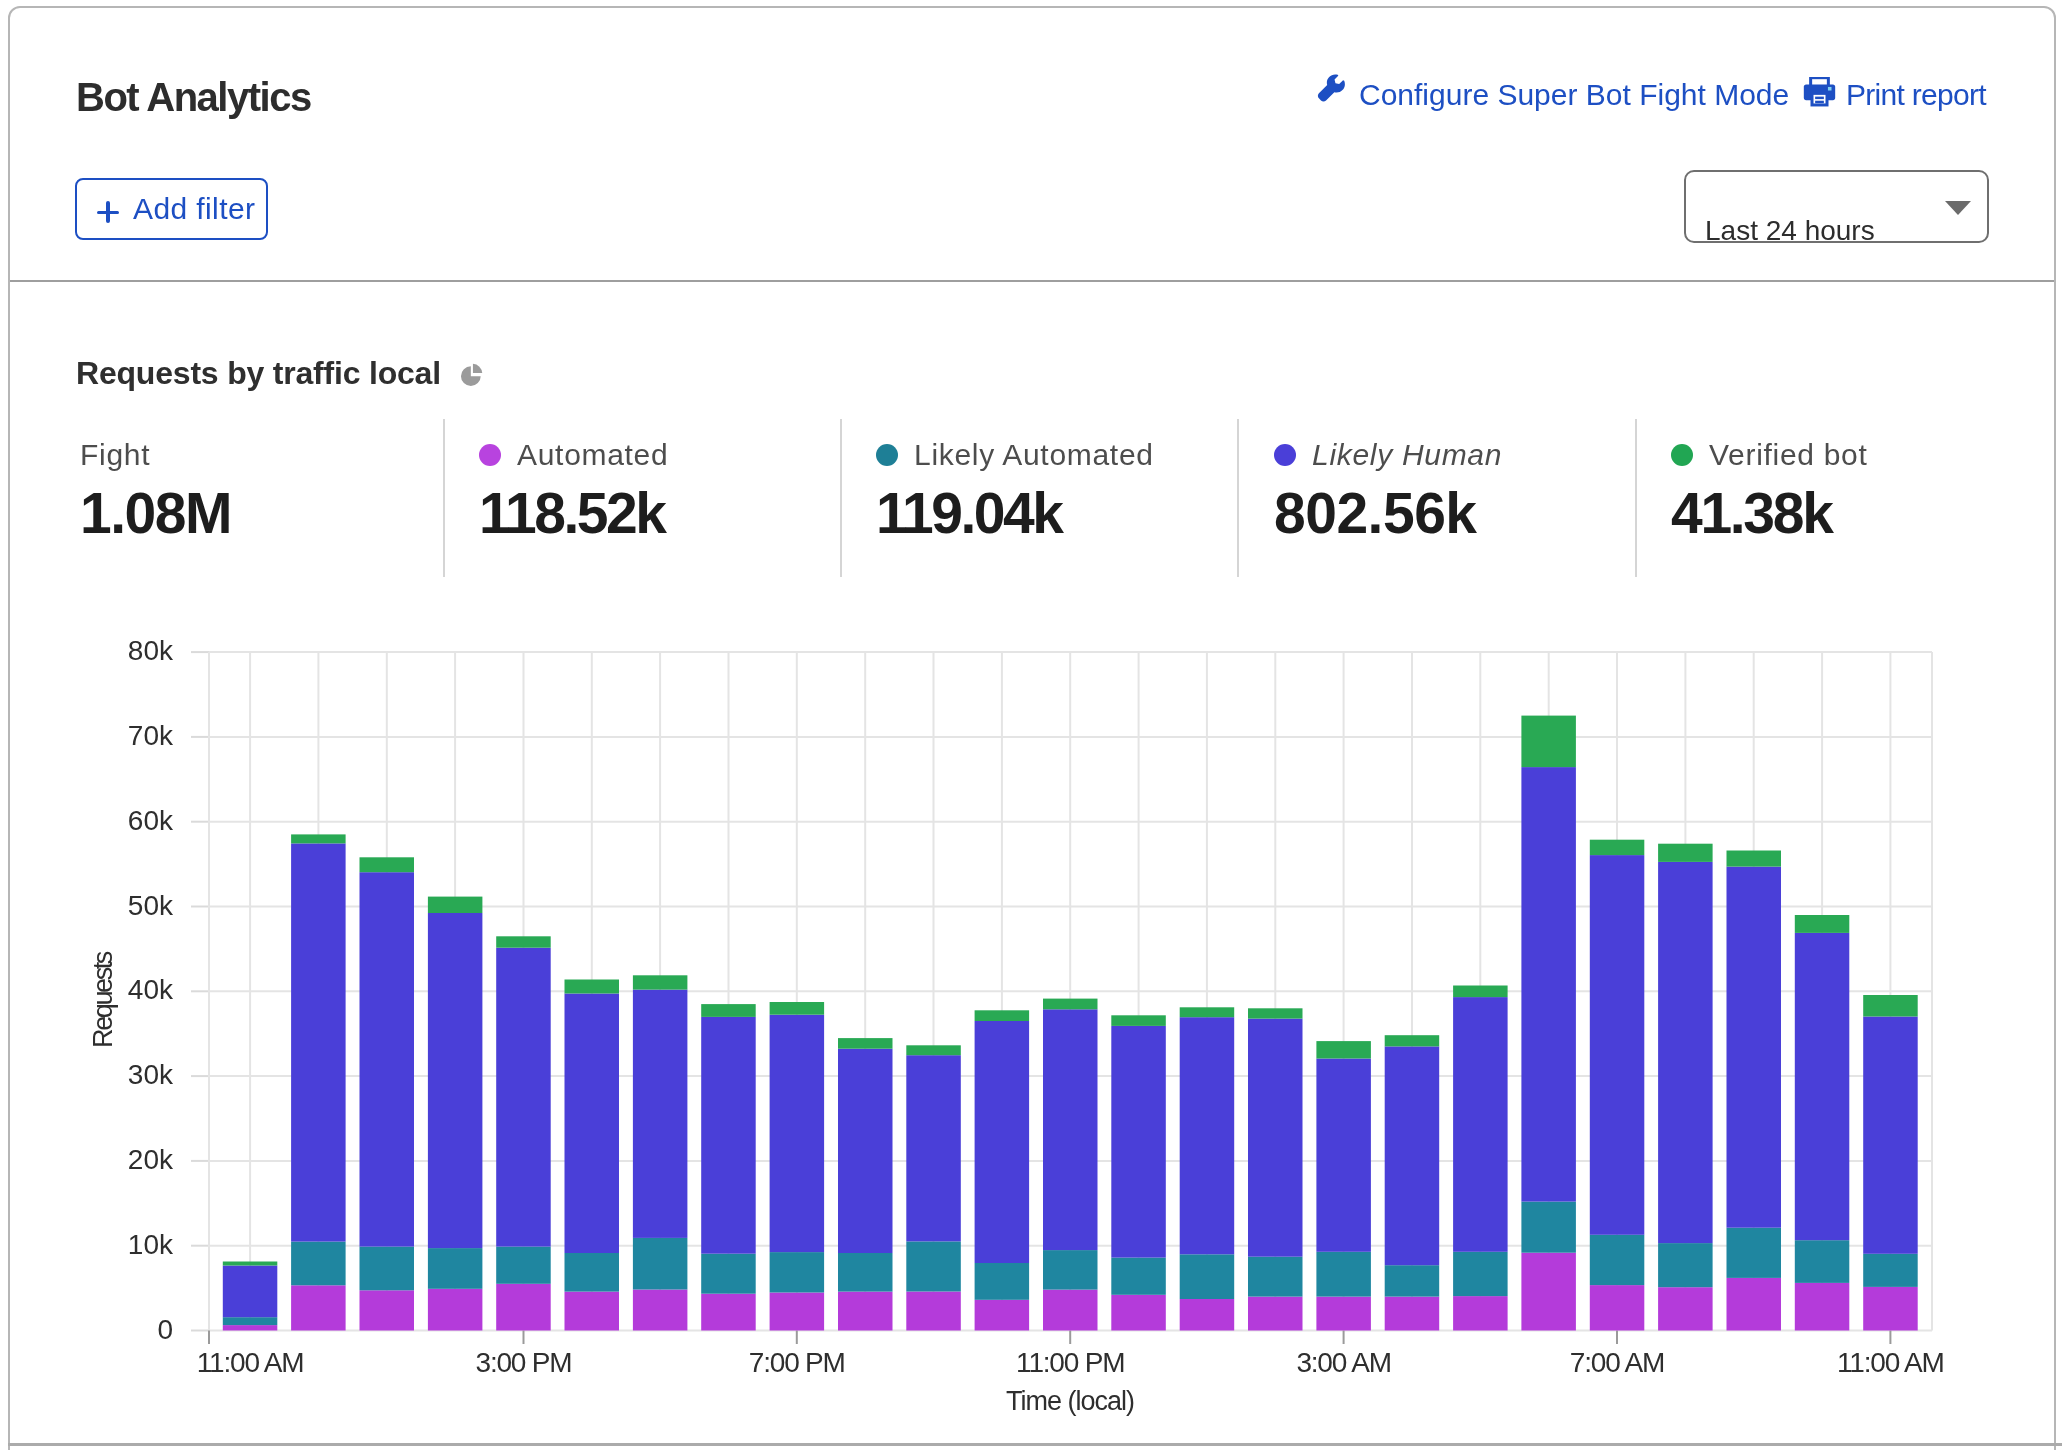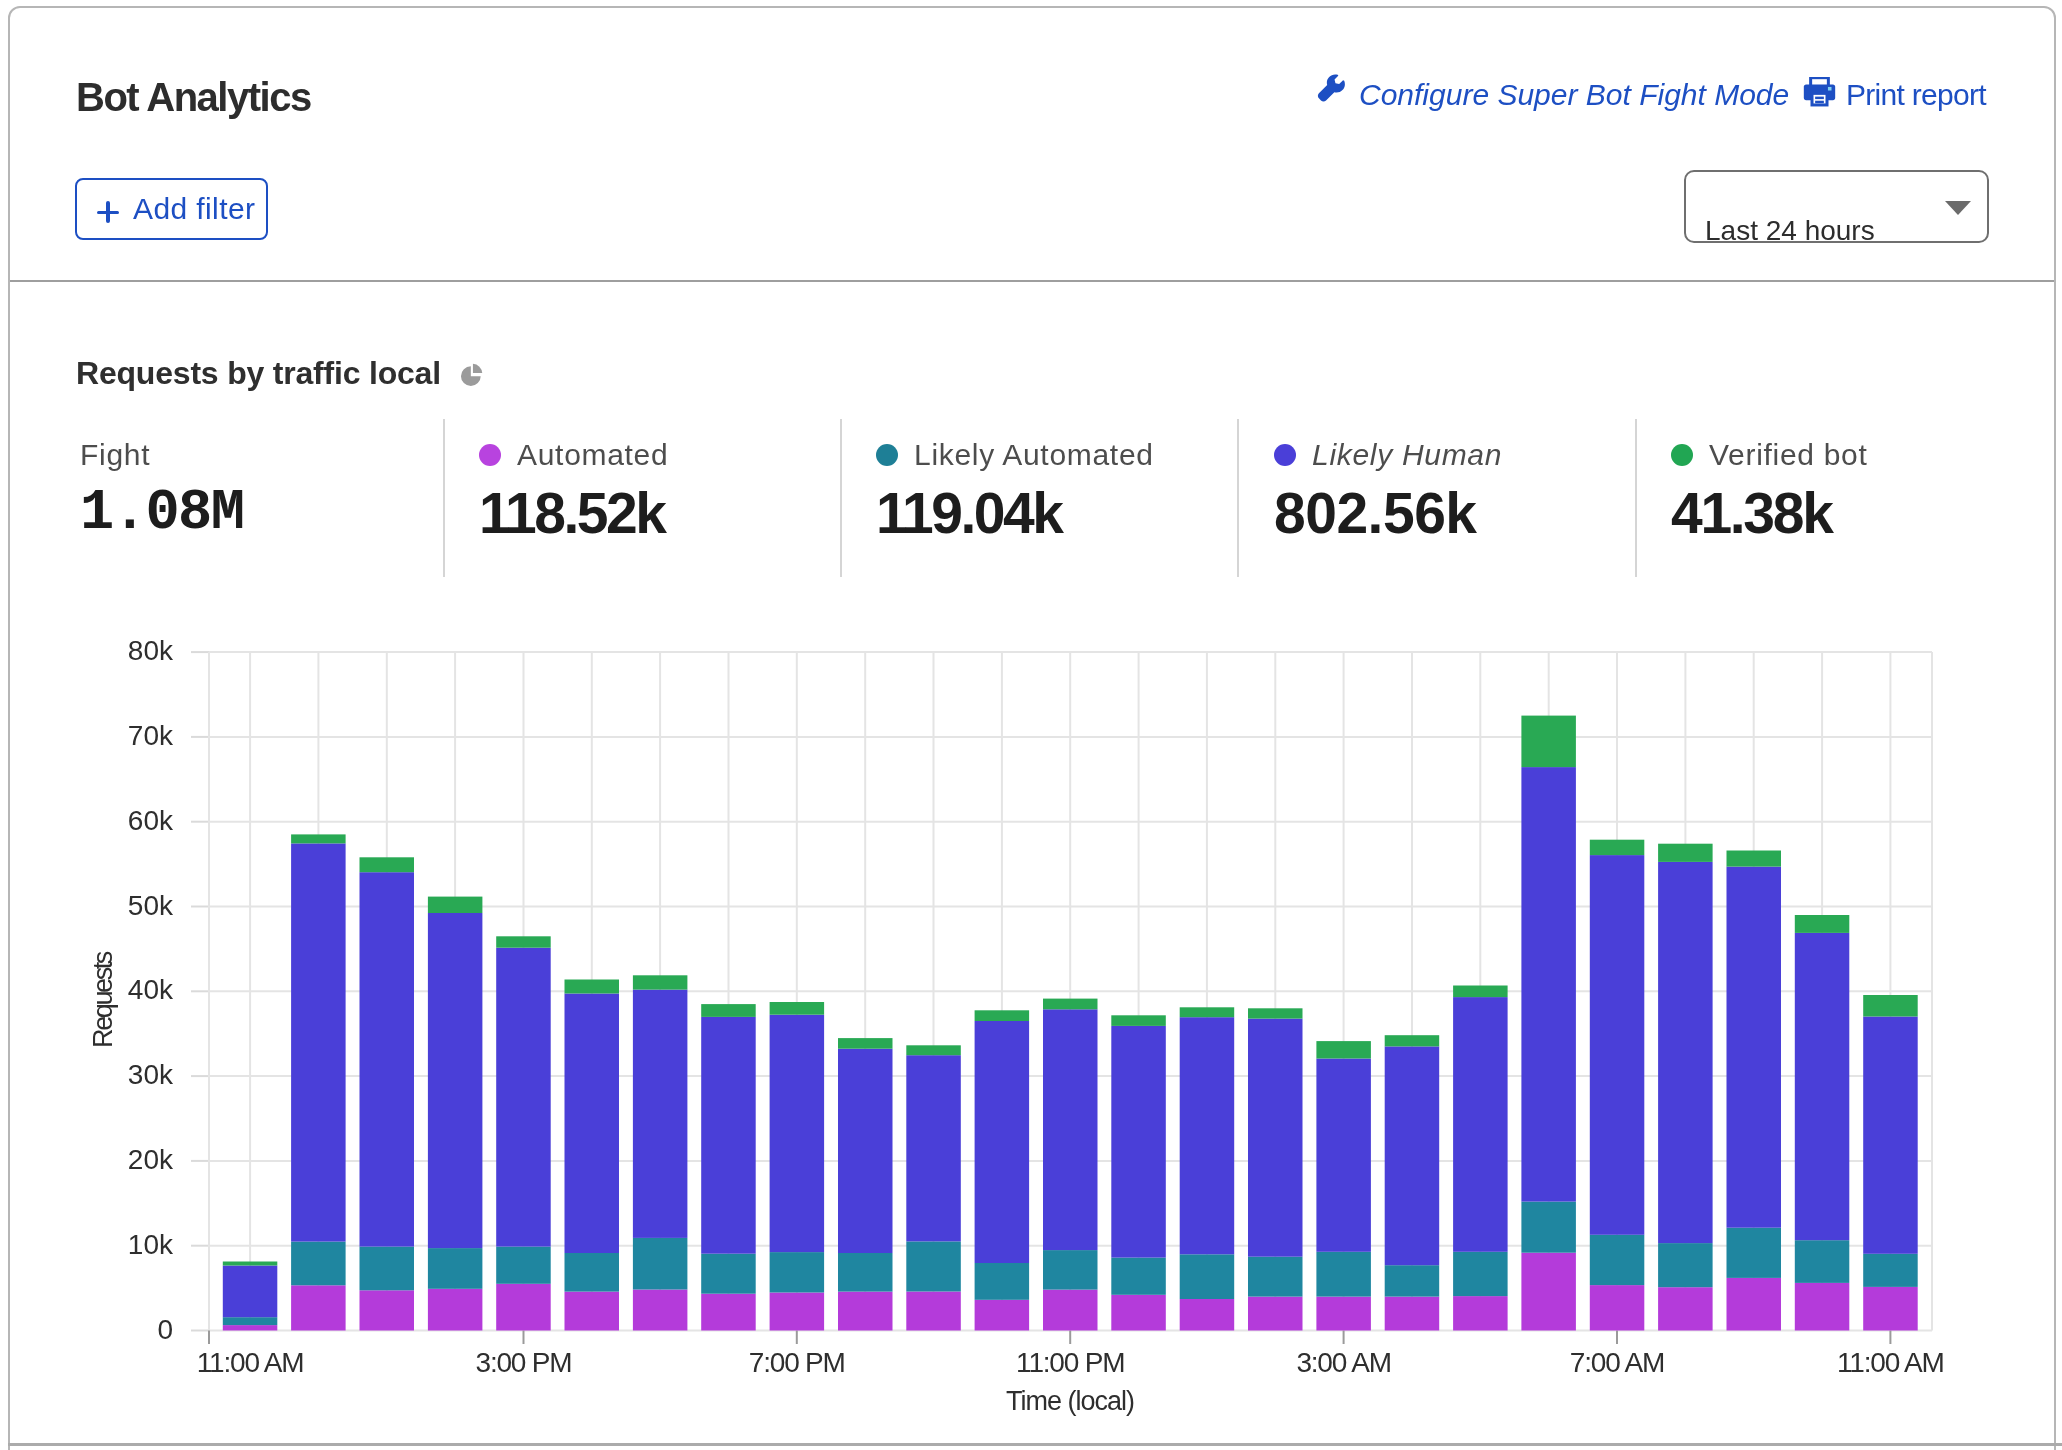--- a/index.html
+++ b/index.html
@@ -11,21 +11,21 @@
 
 <div class="abs" style="left:8px;top:1443px;width:2054px;height:3px;background:#ababab;"></div>
 
 <div class="abs" style="left:10px;top:280px;width:2044px;height:2px;background:#9e9e9e;"></div>
 
 <div class="abs" style="left:76px;top:75px;font-size:40px;line-height:44px;font-weight:700;color:#2d2d2d;letter-spacing:-1.5px;">Bot Analytics</div>
 
 <svg class="abs" style="left:1316px;top:72px;" width="30" height="32" viewBox="0 0 24 24">
 <path fill="#1d4fc3" d="M22.7 5.2c-.2-.5-.8-.6-1.2-.2l-3 3-3.2-.8-.8-3.2 3-3c.4-.4.2-1-.3-1.2C16.6-.3 15.8-.4 15-.4 11-.4 7.8 2.8 7.8 6.8c0 .7.1 1.4.3 2L.9 16c-1.2 1.2-1.2 3.2 0 4.4l1.8 1.8c1.2 1.2 3.2 1.2 4.4 0l7.2-7.2c.6.2 1.3.3 2 .3 4 0 7.2-3.2 7.2-7.2 0-1-.2-2-.6-2.9z" transform="translate(1.5 1.5) scale(0.92)"></path>
 </svg>
-<div class="abs" style="left:1359px;top:78px;font-size:30px;line-height:34px;color:#1d4fc3;font-style:italic;">Configure Super Bot Fight Mode</div>
+<div class="abs" style="left:1359px;top:78px;font-size:30px;line-height:34px;color:#1d4fc3;">Configure Super Bot Fight Mode</div>
 <svg class="abs" style="left:1803px;top:77px;" width="33" height="30" viewBox="0 0 24 22">
 <rect x="5.5" y="0.5" width="13" height="6.5" fill="none" stroke="#1d4fc3" stroke-width="2.2"></rect>
 <path fill="#1d4fc3" d="M2.2 5.5h19.6c1 0 1.7.7 1.7 1.6v8.3c0 .9-.7 1.6-1.7 1.6H2.2c-1 0-1.7-.7-1.7-1.6V7.1c0-.9.7-1.6 1.7-1.6z"></path>
 <rect x="6.5" y="12" width="11" height="8.5" fill="#fff"></rect>
 <rect x="6.5" y="12" width="11" height="8.5" fill="none" stroke="#1d4fc3" stroke-width="2.2"></rect>
 <rect x="8.8" y="14.4" width="6.4" height="1.8" fill="#1d4fc3"></rect>
 <rect x="8.8" y="17.4" width="6.4" height="1.8" fill="#1d4fc3"></rect>
 <rect x="18.2" y="7.3" width="2.6" height="2.6" fill="#7ed0f0"></rect>
 </svg>
 <div class="abs" style="left:1846px;top:78px;font-size:30px;line-height:34px;color:#1d4fc3;letter-spacing:-0.7px;">Print report</div>
@@ -41,21 +41,21 @@
 <div class="abs" style="left:1705px;top:190px;font-size:28px;line-height:32px;color:#2d2d2d;margin-top:25px;">Last 24 hours</div>
 <div class="abs" style="left:1945px;top:201px;width:0;height:0;border-left:13.5px solid transparent;border-right:13.5px solid transparent;border-top:14.5px solid #6b6b6b;"></div>
 
 <div class="abs" style="left:76px;top:355px;font-size:32px;line-height:37px;font-weight:700;color:#2f2f2f;letter-spacing:-0.2px;">Requests by traffic local</div>
 <svg class="abs" style="left:460px;top:363px;" width="23" height="23" viewBox="0 0 24 24">
 <path fill="#9b9b9b" d="M11 3A 10.3 10.3 0 1 0 21.3 13.3 L11 13.3 Z" transform="translate(0.3 0.4)"></path>
 <path fill="#9b9b9b" d="M13.5 0.8 A 10.3 10.3 0 0 1 23.2 10.5 L13.5 10.5 Z"></path>
 </svg>
 
 <div style="position:absolute;left:80px;top:438px;font-size:30px;line-height:34px;color:#4d4d4d;letter-spacing:0.7px;">Fight</div>
-<div style="position:absolute;left:80px;top:482px;font-size:57px;line-height:62px;font-weight:700;color:#1d1d1d;letter-spacing:-1.5px;font-family:Liberation Mono, monospace;">1.08M</div>
+<div style="position:absolute;left:80px;top:482px;font-size:57px;line-height:62px;font-weight:700;color:#1d1d1d;letter-spacing:-1.5px;">1.08M</div>
 <span style="position:absolute;left:479px;top:444px;width:22px;height:22px;border-radius:50%;background:#b843df"></span>
 <div style="position:absolute;left:517px;top:438px;font-size:30px;line-height:34px;color:#4d4d4d;letter-spacing:0.7px;">Automated</div>
 <div style="position:absolute;left:479px;top:482px;font-size:57px;line-height:62px;font-weight:700;color:#1d1d1d;letter-spacing:-2.5px;">118.52k</div>
 <span style="position:absolute;left:876px;top:444px;width:22px;height:22px;border-radius:50%;background:#1e7f96"></span>
 <div style="position:absolute;left:914px;top:438px;font-size:30px;line-height:34px;color:#4d4d4d;letter-spacing:0.7px;">Likely Automated</div>
 <div style="position:absolute;left:876px;top:482px;font-size:57px;line-height:62px;font-weight:700;color:#1d1d1d;letter-spacing:-2.5px;">119.04k</div>
 <span style="position:absolute;left:1274px;top:444px;width:22px;height:22px;border-radius:50%;background:#4a3fd8"></span>
 <div style="position:absolute;left:1312px;top:438px;font-size:30px;line-height:34px;color:#4d4d4d;letter-spacing:0.7px;font-style:italic;">Likely Human</div>
 <div style="position:absolute;left:1274px;top:482px;font-size:57px;line-height:62px;font-weight:700;color:#1d1d1d;letter-spacing:-0.5px;text-align:right;">802.56k</div>
 <span style="position:absolute;left:1671px;top:444px;width:22px;height:22px;border-radius:50%;background:#21a653"></span>

